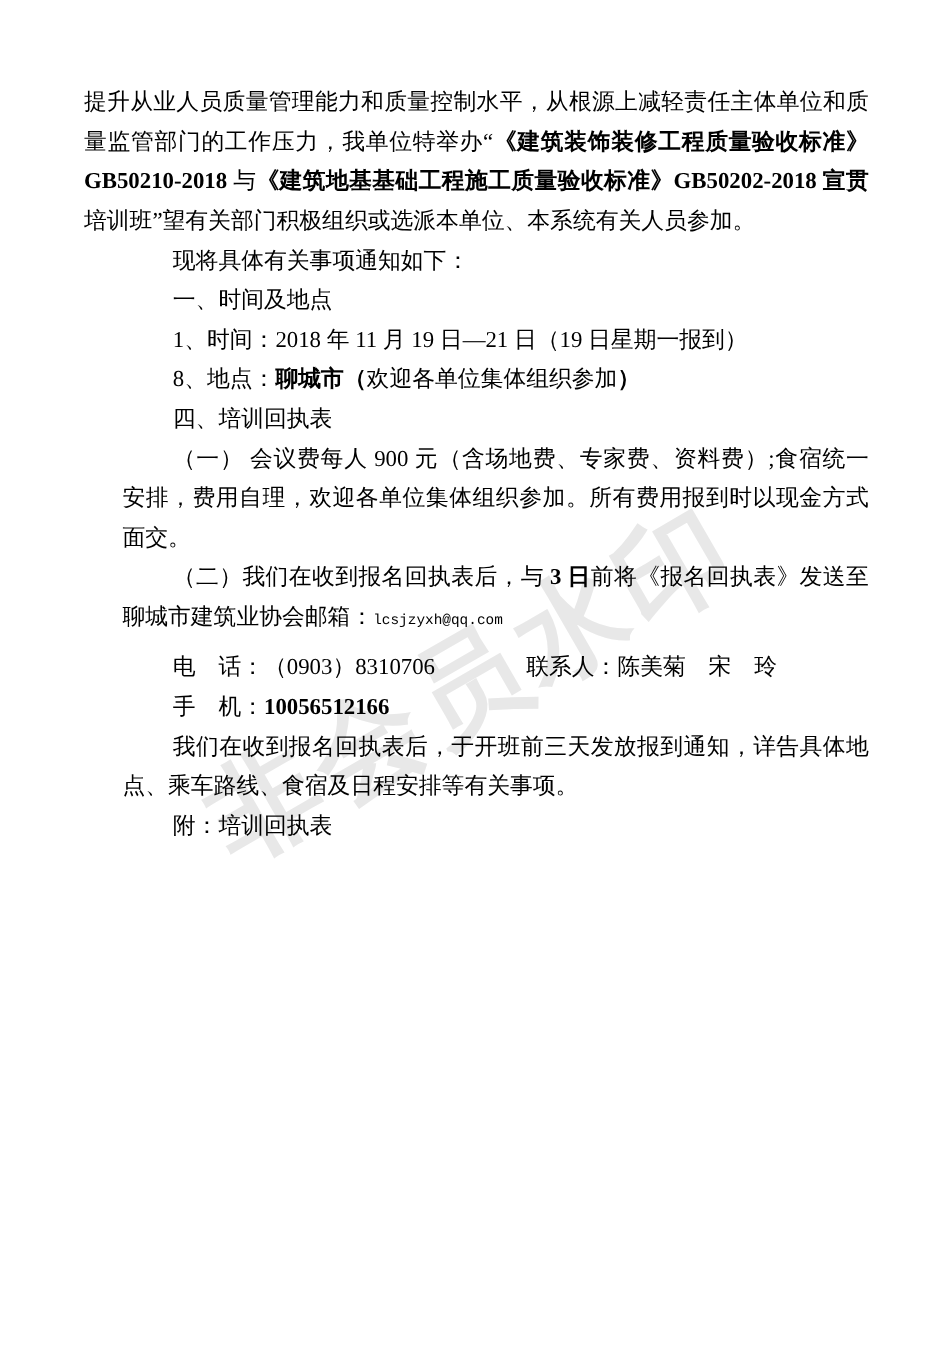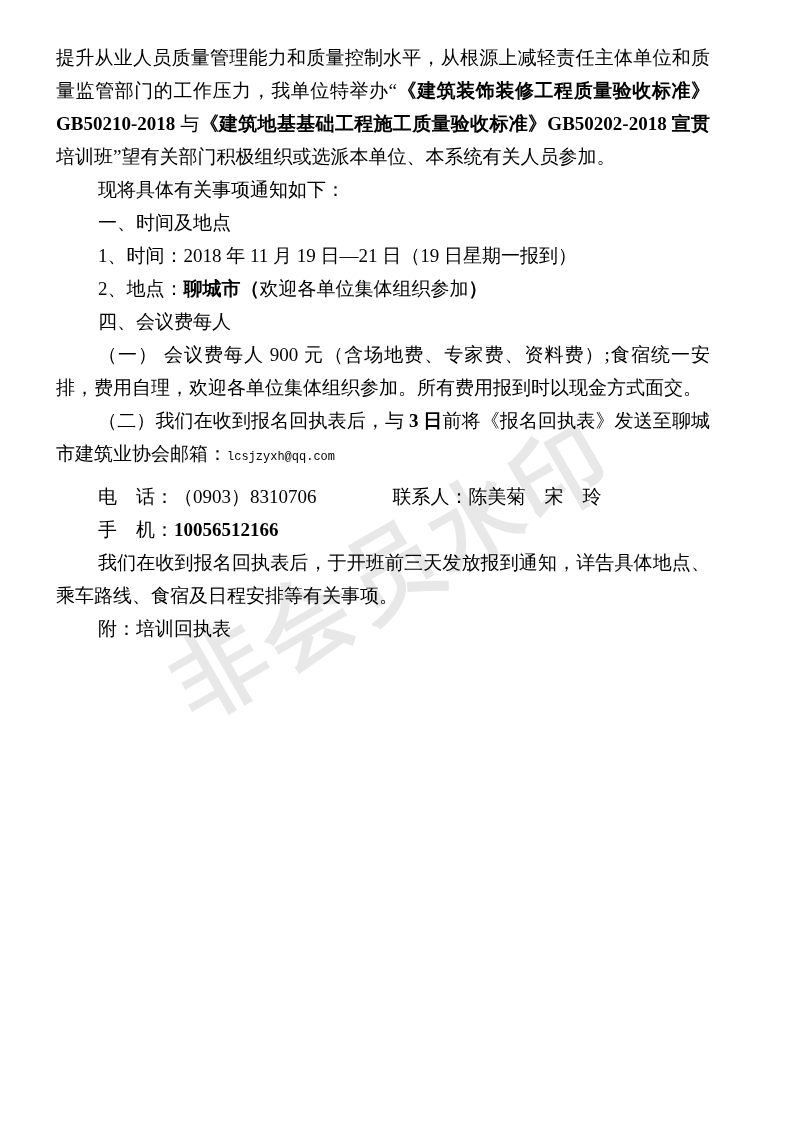--- a/index.html
+++ b/index.html
@@ -26,34 +26,34 @@
     color: #e8e8e8;
     transform: rotate(-30deg);
     transform-origin: center center;
     white-space: nowrap;
     z-index: 0;
     user-select: none;
     font-weight: 700;
   }
   .content {
     position: absolute;
-    left: 56px;
+    left: 70px;
     top: 0;
     width: 654px;
-    padding-top: 41px;
+    padding-top: 69px;
     z-index: 1;
   }
   .para {
     margin: 0;
     font-size: 19px;
     line-height: 33px;
     text-align: justify;
     white-space: pre-wrap;
   }
-  .para.indent { text-indent: 42px; }
+  .para.indent { text-indent: 42px; margin-left: 32px; }
   .para.gap-top { margin-top: 6px; }
   .bold { font-weight: 700; }
   .heading { font-weight: 400; }
   .email {
     font-family: "Liberation Mono", "DejaVu Sans Mono", monospace;
     font-size: 12px;
   }
 </style>
 </head>
 <body>
@@ -65,23 +65,23 @@
   <div class="content">
 
     <p class="para"><span>提升从业人员质量管理能力和质量控制水平，从根源上减轻责任主体单位和质量监管部门的工作压力，我单位特举办“</span><span class="bold">《建筑装饰装修工程质量验收标准》GB50210-2018</span><span> 与</span><span class="bold">《建筑地基基础工程施工质量验收标准》GB50202-2018 宣贯</span><span>培训班”望有关部门积极组织或选派本单位、本系统有关人员参加。</span></p>
 
     <p class="para indent"><span>现将具体有关事项通知如下：</span></p>
 
     <p class="para indent heading"><span>一、时间及地点</span></p>
 
     <p class="para indent"><span>1、时间：2018 年 11 月 19 日—21 日（19 日星期一报到）</span></p>
 
-    <p class="para indent"><span>2、地点：</span><span class="bold">聊城市（</span><span>欢迎各单位集体组织参加</span><span class="bold">）</span></p>
+    <p class="para indent"><span>8、地点：</span><span class="bold">聊城市（</span><span>欢迎各单位集体组织参加</span><span class="bold">）</span></p>
 
-    <p class="para indent heading"><span>四、会议费每人</span></p>
+    <p class="para indent heading"><span>四、培训回执表</span></p>
 
     <p class="para indent"><span>（一） 会议费每人 900 元（含场地费、专家费、资料费）;食宿统一安排，费用自理，欢迎各单位集体组织参加。所有费用报到时以现金方式面交。</span></p>
 
     <p class="para indent"><span>（二）我们在收到报名回执表后，与 </span><span class="bold">3 日</span><span>前将《报名回执表》发送至聊城市建筑业协会邮箱：</span><span class="email">lcsjzyxh@qq.com</span></p>
 
     <p class="para indent gap-top"><span>电　话：（0903）8310706　　　　联系人：陈美菊　宋　玲</span></p>
 
     <p class="para indent"><span>手　机：</span><span class="bold">10056512166</span></p>
 
     <p class="para indent"><span>我们在收到报名回执表后，于开班前三天发放报到通知，详告具体地点、乘车路线、食宿及日程安排等有关事项。</span></p>

